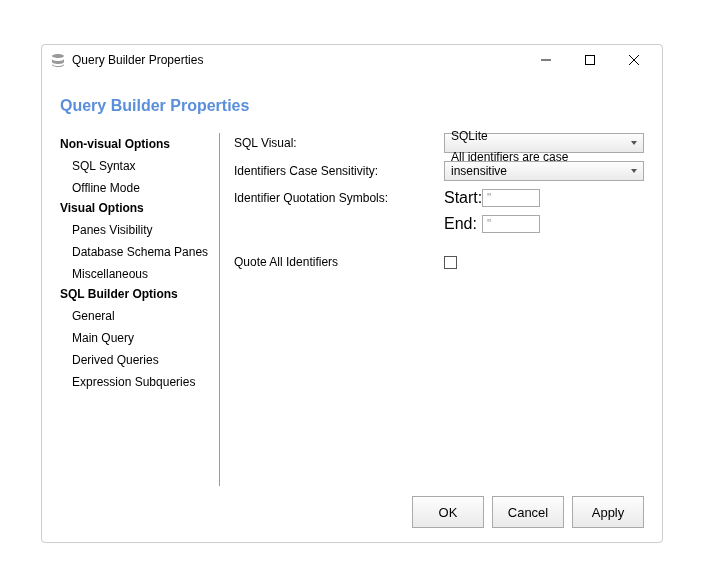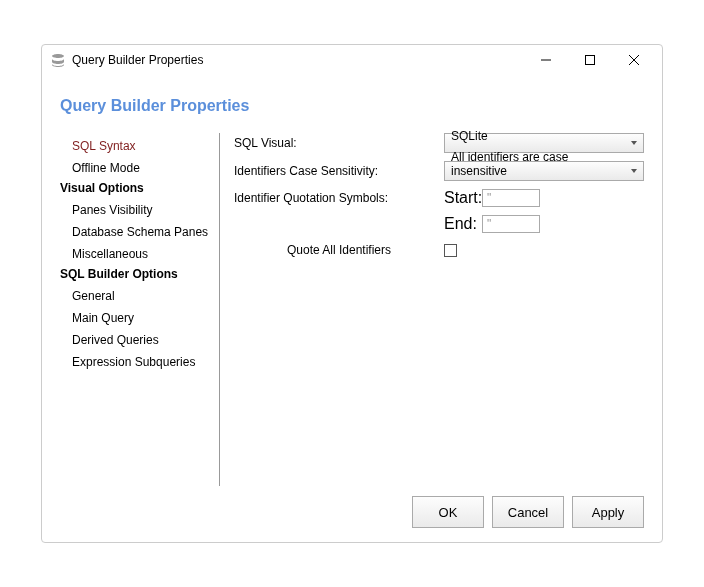--- a/index.html
+++ b/index.html
@@ -90,21 +90,21 @@
       margin: 4px 0 6px 0;
       cursor: pointer;
     }
     .sidebar-item {
       font-size: 12px;
       margin: 4px 0 4px 12px;
       cursor: pointer;
       line-height: 18px;
     }
     .sidebar-item.active {
-      color: #7f1d1d;
+      color: #000000;
     }
     .right-pane {
       flex: 1;
       padding-left: 14px;
     }
     .form-row {
       display: flex;
       align-items: center;
       margin-bottom: 8px;
     }
@@ -150,22 +150,21 @@
       height: 18px;
       border: 1px solid #aaa;
       background: #fff;
       font-size: 12px;
       padding: 0 4px;
       color: #999;
     }
     .checkbox-row {
       display: flex;
       align-items: center;
-      margin-top: 10px;
-      text-align: center;
+      margin-top: 22px;
     }
     .checkbox-label {
       width: 210px;
       font-size: 12px;
     }
     .checkbox {
       width: 13px;
       height: 13px;
       border: 1px solid #555;
       background: #fff;
@@ -219,20 +218,21 @@
       </div>
     </div>
   </div>
 
   <div class="content-wrap">
     <div class="page-title">Query Builder Properties</div>
 
     <div class="main-panel">
       <div class="sidebar">
 
+        <div class="sidebar-group">Non-visual Options</div>
         <div class="sidebar-item active">SQL Syntax</div>
         <div class="sidebar-item">Offline Mode</div>
 
         <div class="sidebar-group">Visual Options</div>
         <div class="sidebar-item">Panes Visibility</div>
         <div class="sidebar-item">Database Schema Panes</div>
         <div class="sidebar-item">Miscellaneous</div>
 
         <div class="sidebar-group">SQL Builder Options</div>
         <div class="sidebar-item">General</div>

